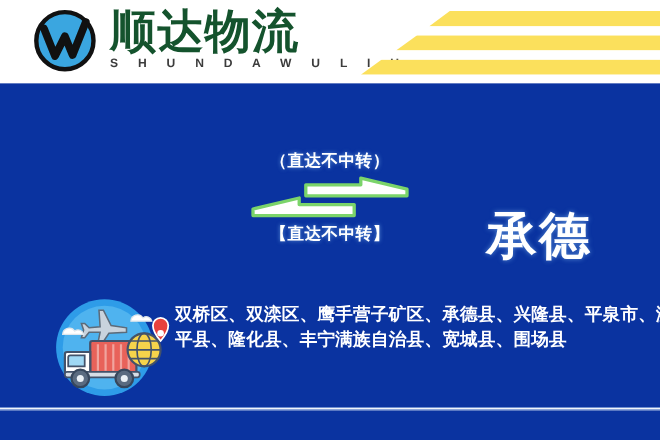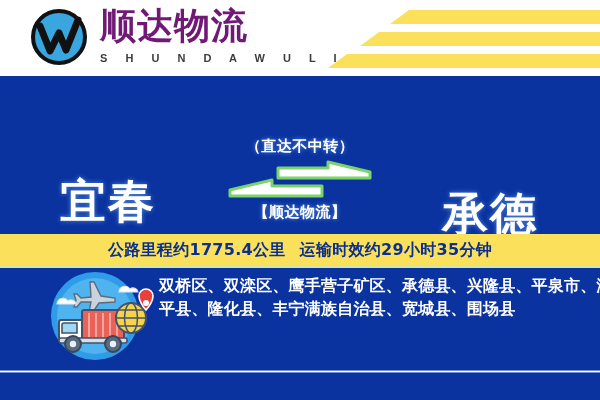--- a/index.html
+++ b/index.html
@@ -36,24 +36,24 @@
     height: 62px;
     flex: 0 0 62px;
   }
   .logo-text {
     margin-left: 10px;
     display: flex;
     flex-direction: column;
     justify-content: center;
   }
   .logo-cn {
-    font-family: Liberation Mono, monospace;
-    font-size: 36px;
-    font-weight: 700;
-    color: #701a75;
+    font-family: Liberation Sans, sans-serif;
+    font-size: 42px;
+    font-weight: 700;
+    color: #14532d;
     line-height: 40px;
     letter-spacing: 1px;
     white-space: nowrap;
   }
   .logo-en {
     font-size: 11px;
     font-weight: 700;
     color: #3c3c3c;
     letter-spacing: 7.5px;
     line-height: 14px;
@@ -221,45 +221,39 @@
     <div class="stripes">
       <div class="stripe s1"></div>
       <div class="stripe s2"></div>
       <div class="stripe s3"></div>
     </div>
   </div>
 
   <div class="main">
 
     <div class="route">
-      <div class="city origin">宜春</div>
 
       <div class="mid">
         <div class="mid-top">（直达不中转）</div>
 
         <div class="arrow-box">
           <svg viewBox="0 0 160 40" width="160" height="40" aria-hidden="true">
             <g stroke="#7bd46a" stroke-width="3" stroke-linejoin="round" fill="#ffffff">
               <path d="M150 12 L108 2 L108 8 L58 8 L58 18 L150 18 Z"></path>
               <path d="M10 30 L52 20 L52 26 L102 26 L102 36 L10 36 Z"></path>
             </g>
           </svg>
         </div>
 
-        <div class="mid-bottom">【顺达物流】</div>
+        <div class="mid-bottom">【直达不中转】</div>
       </div>
 
       <div class="city dest">承德</div>
     </div>
 
-    <div class="infobar">
-      <span class="infobar-text">公路里程约1775.4公里</span>
-      <span class="infobar-gap"></span>
-      <span class="infobar-text">运输时效约29小时35分钟</span>
-    </div>
 
     <div class="coverage">
 
       <div class="illus">
         <svg viewBox="0 0 120 96" width="120" height="96" aria-hidden="true">
           <circle cx="60" cy="48" r="44" fill="#2e9ce8"></circle>
           <circle cx="60" cy="48" r="38" fill="#4fb3ef"></circle>
 
           <g fill="#c9d3dd" stroke="#5c6b7a" stroke-width="1.4">
             <path d="M55 14 L59 14 L66 28 L80 30 L80 34 L64 35 L58 44 L54 44 L56 34 L46 34 L42 39 L39 39 L41 32 L39 26 L42 26 L46 30 L56 29 Z"></path>

